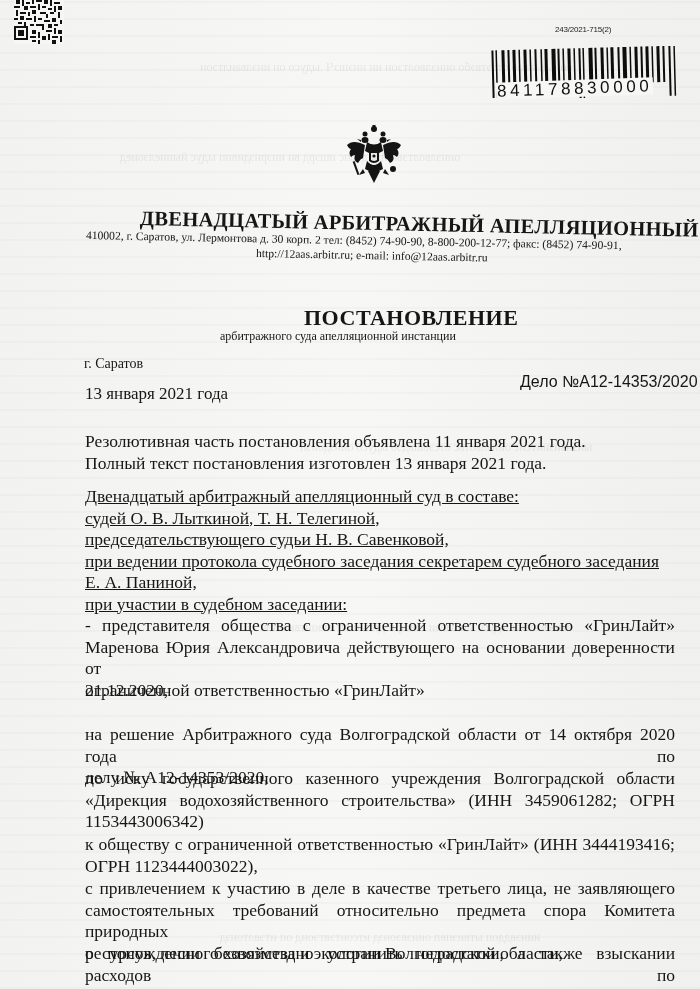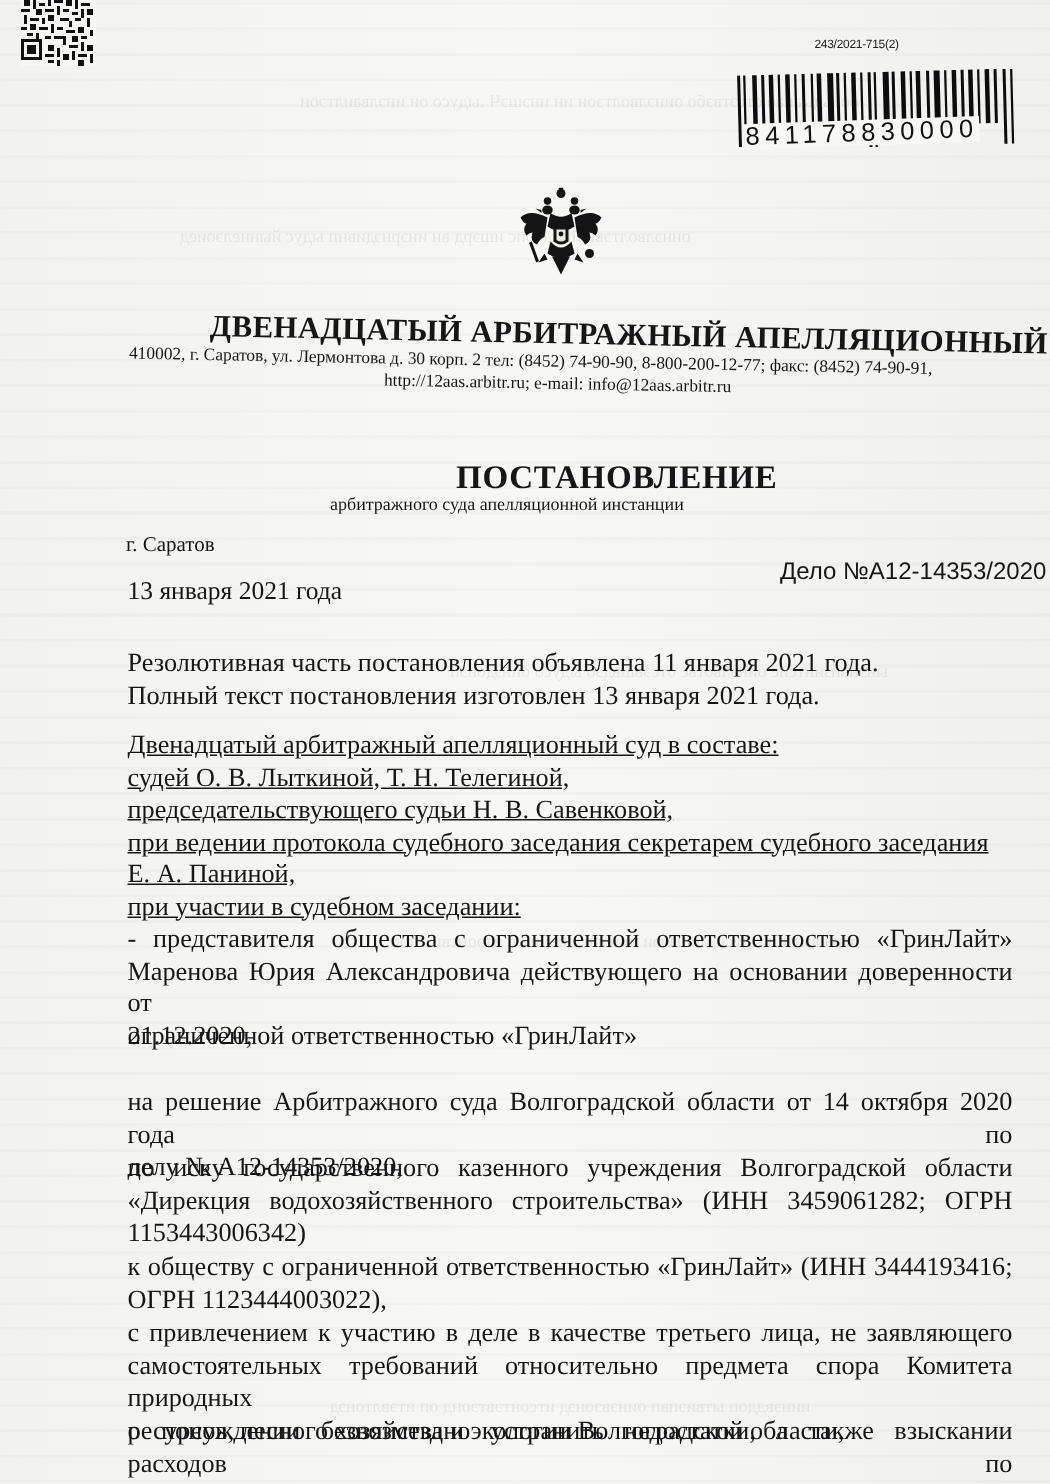--- a/index.html
+++ b/index.html
@@ -13,21 +13,21 @@
   .page {
     position: absolute; inset: 0;
     background:
       repeating-linear-gradient(0deg, rgba(0,0,0,0.018) 0px, rgba(0,0,0,0.018) 2px, rgba(0,0,0,0) 2px, rgba(0,0,0,0) 17px),
       linear-gradient(90deg, #f2f2f0, #f7f7f5 50%, #f0f0ee);
   }
   .qr {
     position: absolute; left: 14px; top: 0px; width: 50px; height: 44px;
   }
   .doc-code {
-    position: absolute; left: 543px; top: 25px;
+    position: absolute; left: 555px; top: 25px;
     font-family: "Liberation Sans", sans-serif; font-size: 8px; letter-spacing: -0.2px;
     color: #222;
   }
   .barcode {
     position: absolute; left: 488px; top: 46px; width: 196px; height: 52px;
   }
   .barcode-digits {
     position: absolute; left: 496px; top: 80px;
     font-family: "Liberation Sans", sans-serif; font-size: 17px; letter-spacing: 3.6px;
     color: #111; transform: rotate(-2deg); background: #f7f7f5; padding: 0 1px; line-height: 17px;

